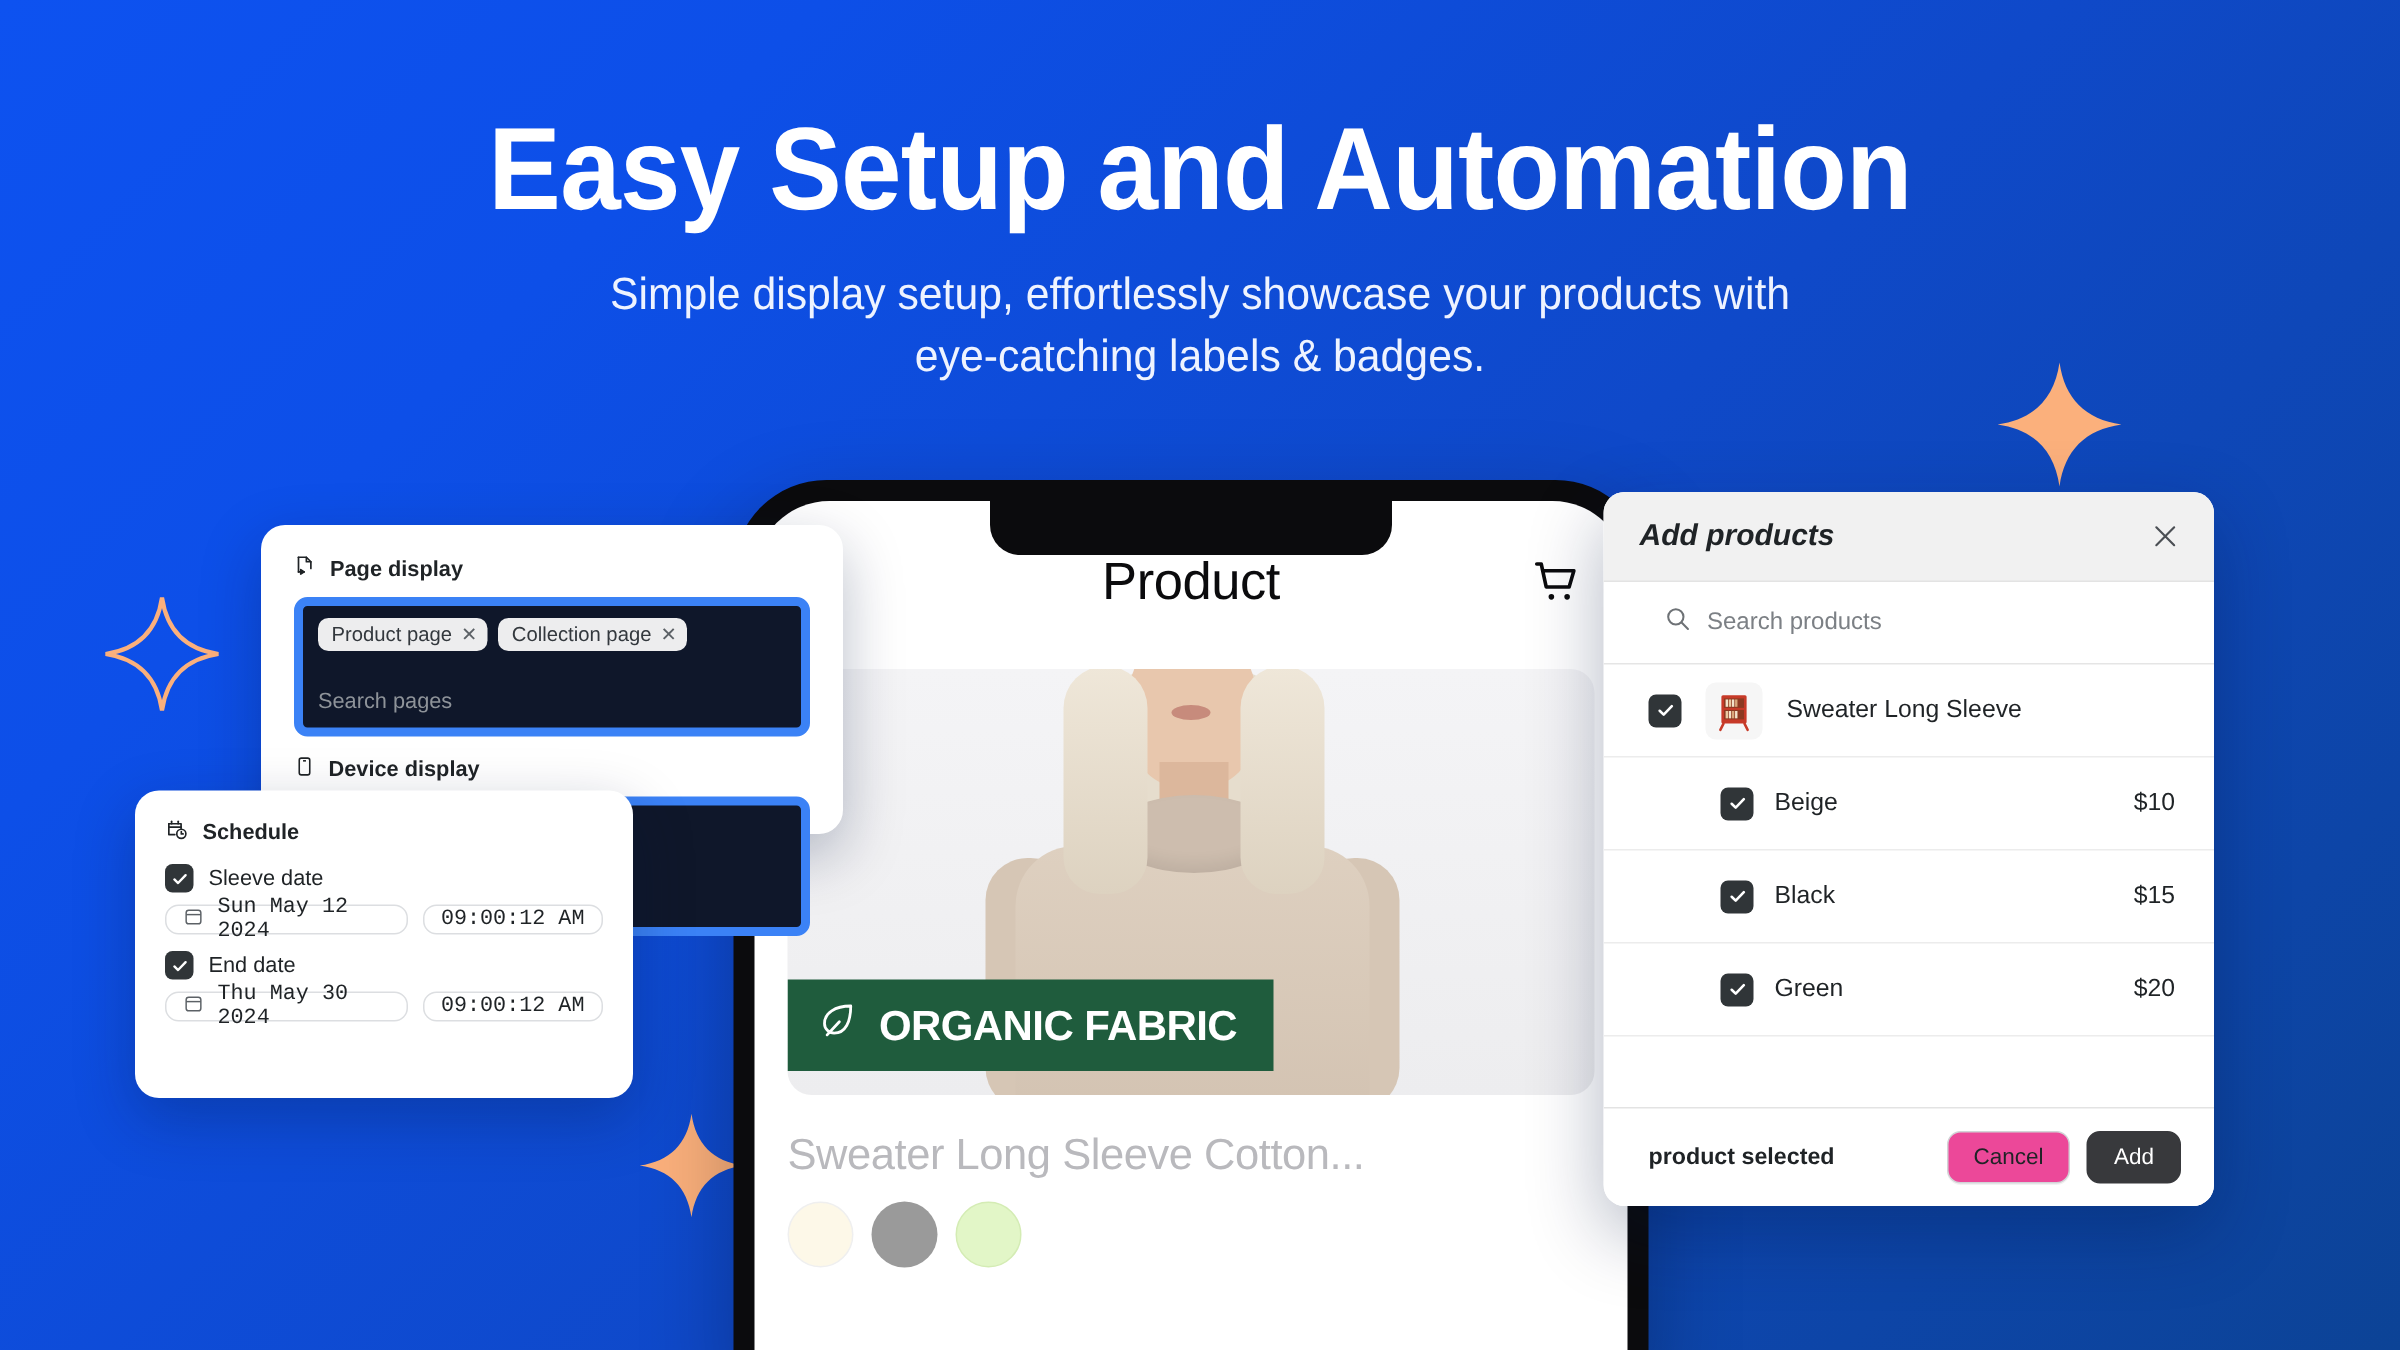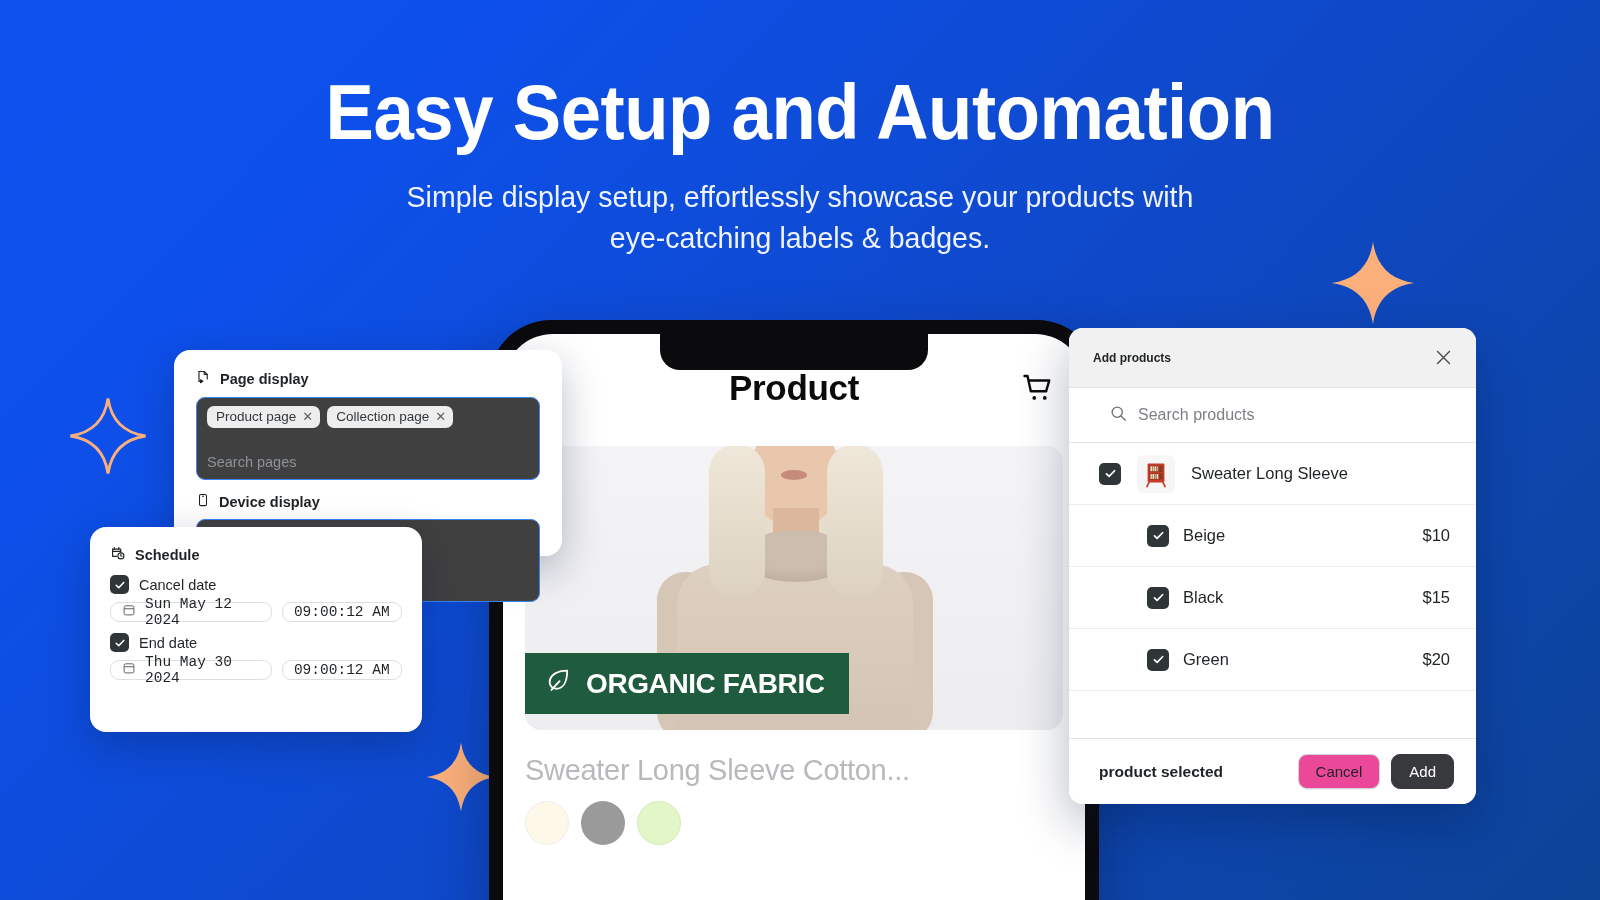--- a/index.html
+++ b/index.html
@@ -83,21 +83,21 @@
   }
   .phone-header {
     position: relative;
     height: 108px;
     display: flex;
     align-items: center;
     justify-content: center;
   }
   .phone-title {
     font-size: 35px;
-    font-weight: bold;
+    font-weight: normal;
     color: #0b0b0d;
     letter-spacing: -0.3px;
   }
   .cart-btn {
     position: absolute;
     right: 26px;
     top: 50%;
     transform: translateY(-50%);
     width: 42px;
     height: 42px;
@@ -224,24 +224,24 @@
   .field-label {
     display: flex;
     align-items: center;
     gap: 9px;
     font-size: 14.5px;
     font-weight: bold;
     color: #1f2326;
     margin-bottom: 9px;
   }
   .token-box {
-    border: 1px solid #3b82f6;
+    border: 6px solid #3b82f6;
     border-radius: 9px;
     padding: 8px 20px 9px 10px;
-    background: #404040;
+    background: #0f172a;
   }
   .tokens { display: flex; gap: 7px; flex-wrap: wrap; }
   .token {
     background: #ededee;
     border-radius: 7px;
     padding: 3px 7px 4px 9px;
     font-size: 13.5px;
     color: #33383d;
     display: inline-flex;
     align-items: center;
@@ -306,21 +306,21 @@
   }
   .panel-head {
     height: 60px;
     background: #f1f1f1;
     border-bottom: 1px solid #e3e3e3;
     display: flex;
     align-items: center;
     padding: 0 20px 0 24px;
     flex: 0 0 auto;
   }
-  .panel-title { font-size: 12px; font-weight: bold; color: #1f2326; flex: 1; }
+  .panel-title { font-size: 20px; font-weight: bold; color: #1f2326; flex: 1; font-style: italic; }
   .panel-close { width: 26px; height: 26px; display:flex; align-items:center; justify-content:center; }
 
   .panel-search {
     height: 55px;
     border-bottom: 1px solid #e5e5e5;
     display: flex;
     align-items: center;
     gap: 11px;
     padding: 0 24px 0 41px;
     flex: 0 0 auto;
@@ -625,21 +625,21 @@
     </span>
     <span>Schedule</span>
   </div>
 
   <div class="check-row">
     <div class="checkbox">
       <svg width="12" height="12" viewBox="0 0 16 16">
           <path d="M3 8.4 L6.3 11.6 L13 4.6" fill="none" stroke="#ffffff" stroke-width="2.1" stroke-linecap="round" stroke-linejoin="round"></path>
         </svg>
     </div>
-    <span class="check-label">Cancel date</span>
+    <span class="check-label">Sleeve date</span>
   </div>
   <div class="date-row">
     <div class="date-input wide">
       <span>
         <svg width="14" height="14" viewBox="0 0 20 20" fill="none" stroke="#5c6166" stroke-width="1.4" stroke-linejoin="round">
           <rect x="3" y="4" width="14" height="13" rx="2.5"></rect>
             <path d="M3 8.2 h14"></path>
         </svg>
       </span>
       <span>Sun May 12 2024</span>

